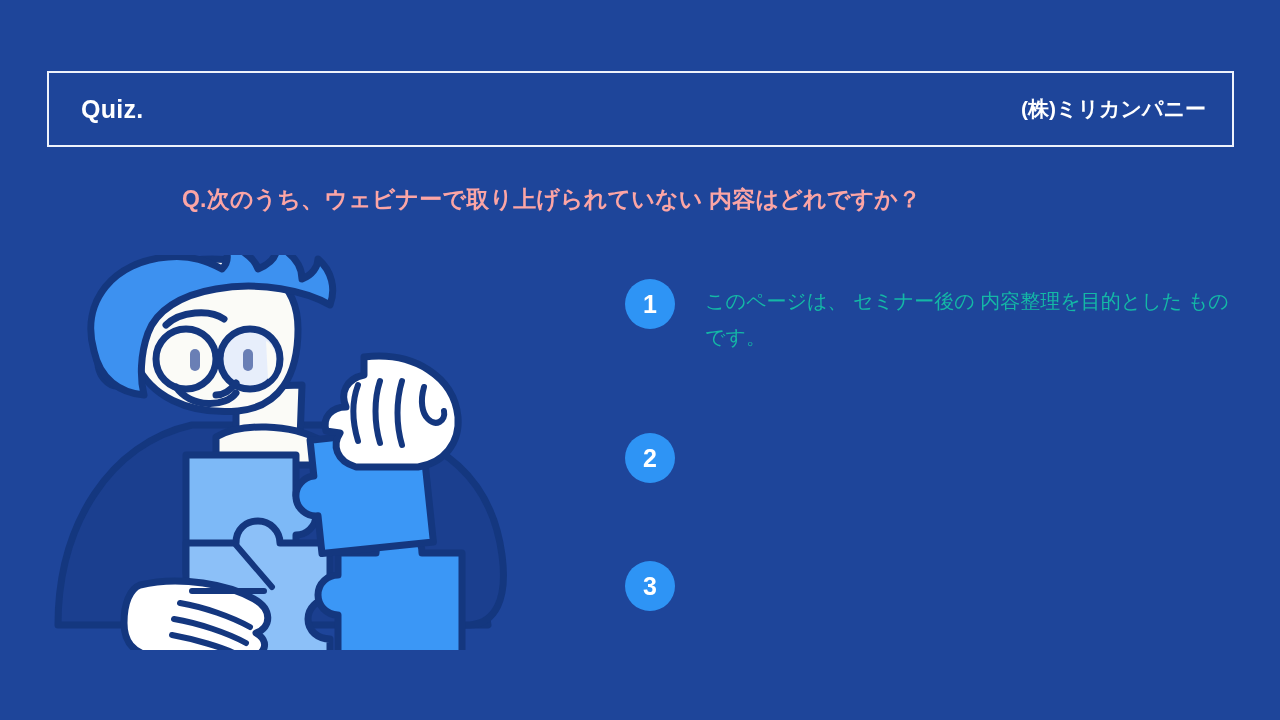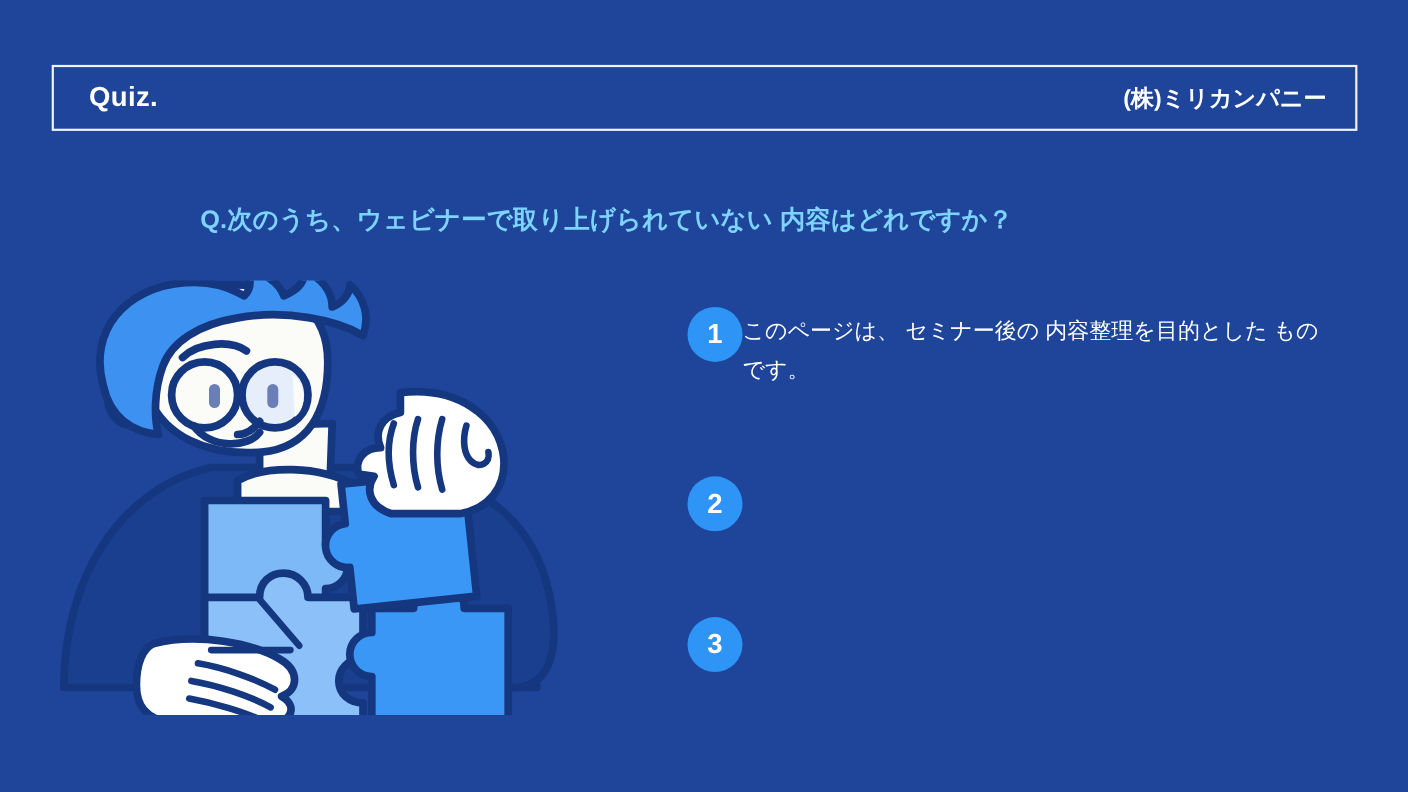--- a/index.html
+++ b/index.html
@@ -8,56 +8,57 @@
     background:#1e459a;
     font-family:"Liberation Sans","DejaVu Sans",sans-serif;
     overflow:hidden;
     position:relative;
   }
   .slide{ position:absolute; inset:0; background:#1e459a; }
 
   
   .header-box{
     position:absolute;
-    left:47px; top:59px; width:1187px; height:60px;
+    left:47px; top:71px; width:1187px; height:76px;
     border:2px solid #eef2fb;
   }
   .header-title{
     position:absolute; left:32px; top:50%; transform:translateY(-50%);
     color:#ffffff; font-size:25px; font-weight:bold; letter-spacing:.3px;
     white-space:nowrap;
   }
   .header-company{
     position:absolute; right:26px; top:50%; transform:translateY(-50%);
     color:#ffffff; font-size:21px; font-weight:700; white-space:nowrap;
   }
 
   
   .question{
     position:absolute; left:182px; top:184px;
-    color:#7dd3fc; font-size:23px; font-weight:bold;
+    color:#fca5a5; font-size:23px; font-weight:bold;
     letter-spacing:.2px; white-space:nowrap;
   }
 
   
   .answers{ position:absolute; left:625px; top:283px; width:615px; }
   .answer-row{ position:relative; display:flex; align-items:flex-start; }
   .answer-row.r1{ margin-top:0; }
   .answer-row.r2{ margin-top:82px; }
   .answer-row.r3{ margin-top:82px; }
   .badge{
     flex:0 0 auto;
     width:50px; height:50px; border-radius:50%;
     background:#2e94f5;
     color:#ffffff; font-size:25px; font-weight:bold;
     display:flex; align-items:center; justify-content:center;
     margin-top:-4px;
   }
   .answer-text{
-    color:#ffffff; font-size:20px; line-height:36px;
+    margin-left:30px;
+    color:#14b8a6; font-size:20px; line-height:36px;
     max-width:536px;
   }
 
   
   .illustration{ position:absolute; left:40px; top:255px; width:520px; height:395px; }
   .illustration svg{ width:100%; height:100%; display:block; }
 </style>
 </head>
 <body>
 

